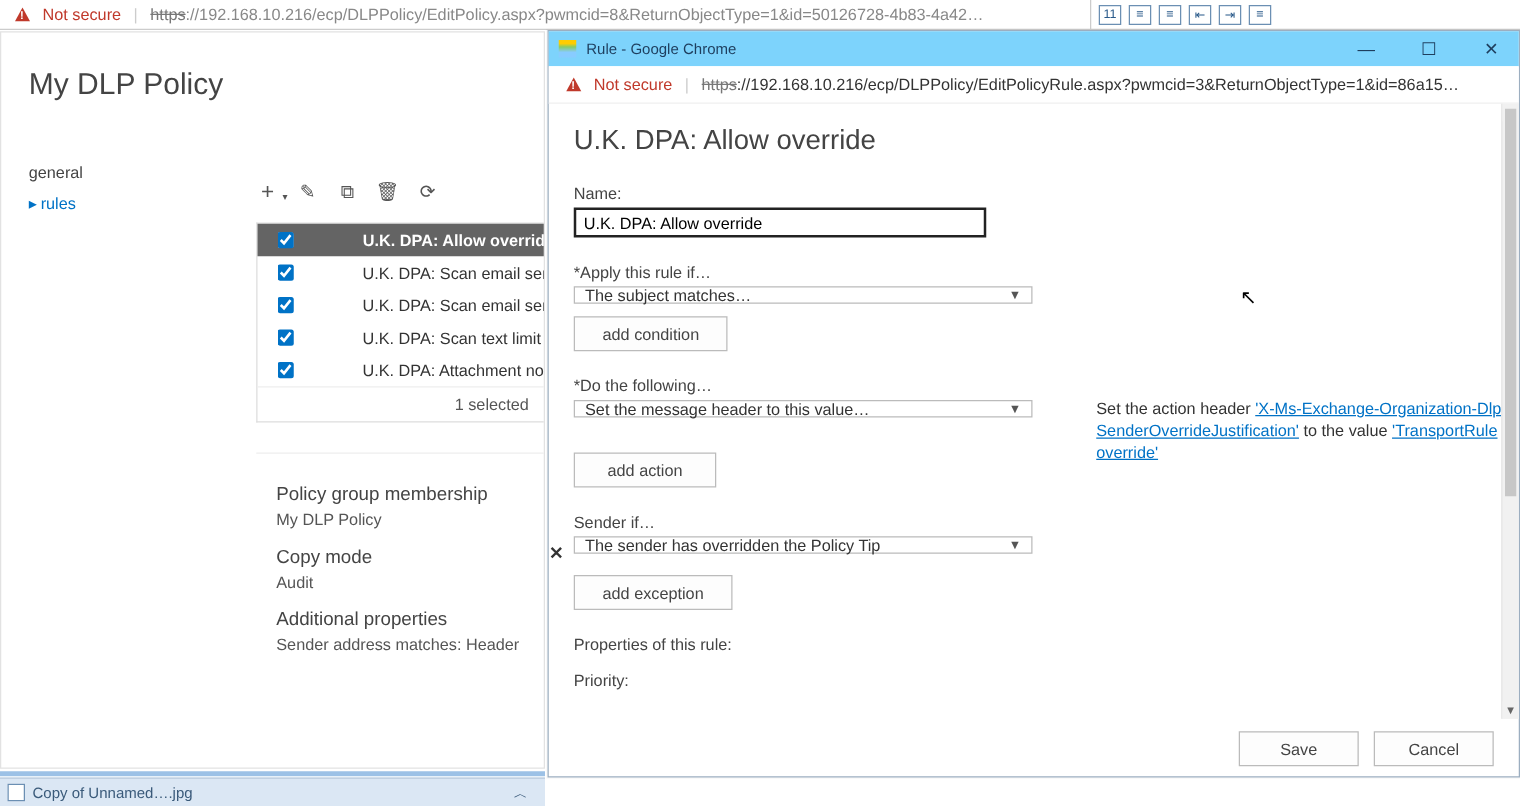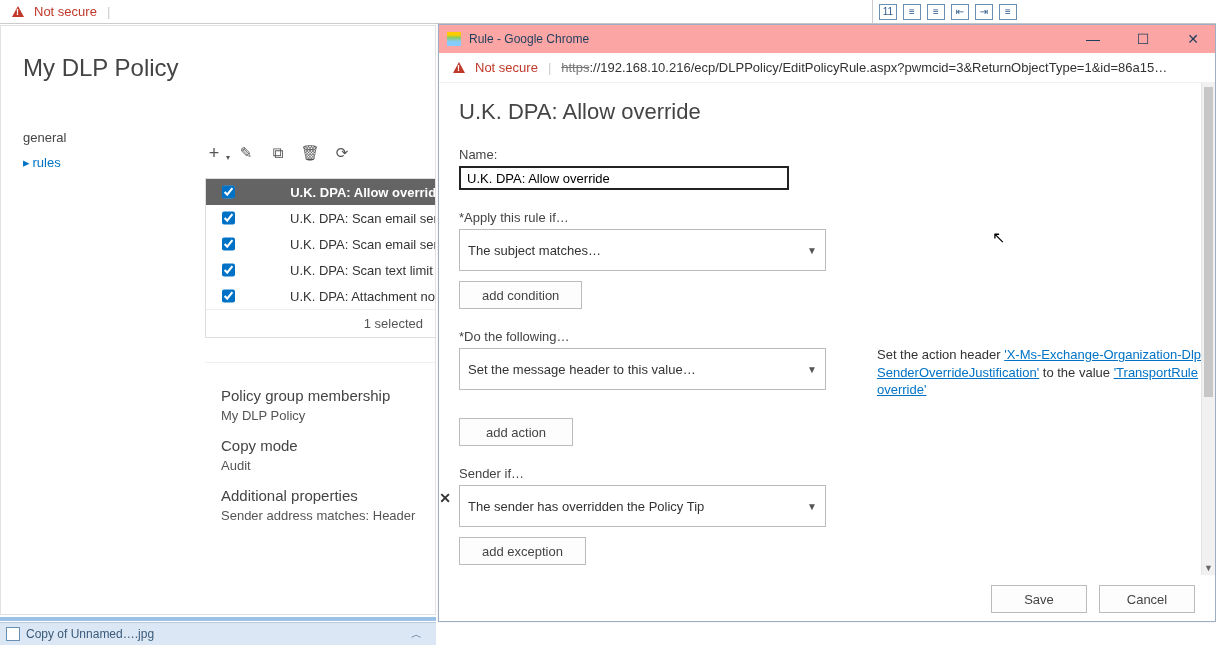--- a/index.html
+++ b/index.html
@@ -39,34 +39,34 @@
   .details { position:absolute; left:204px; top:336px; right:0; padding:20px 16px; border-top:1px solid #eee;}
   .det-head { font-size:15px; color:#444; font-weight:400; margin-top:4px;}
   .det-sub { color:#555; margin-top:4px; margin-bottom:14px;}
 
   
   .ribbon { position:absolute; right:0; top:0; height:24px; width:344px; background:#fff; border-left:1px solid #ccc; border-bottom:1px solid #ccc; display:flex; align-items:center; gap:6px; padding:0 6px; }
   .rbn-box { width:18px; height:16px; border:1px solid #6b8fb3; display:flex; align-items:center; justify-content:center; font-size:10px; color:#2a5a8a;}
 
   
   .child-win { position:absolute; left:438px; top:24px; width:778px; height:598px; background:#fff; border:1px solid #9caec0; box-shadow:0 0 0 1px rgba(0,0,0,.03);}
-  .child-title { height:28px; background:#fca5a5; display:flex; align-items:center; padding:0 8px; color:#1e3e5e; font-size:12px;}
+  .child-title { height:28px; background:#7dd3fc; display:flex; align-items:center; padding:0 8px; color:#1e3e5e; font-size:12px;}
   .child-title .favicon { width:14px; height:14px; margin-right:8px; background:linear-gradient(#fc0 20%, #8c6 40%, #8cf 70%);}
   .win-controls { margin-left:auto; display:flex; gap:22px; color:#1e3e5e; font-size:14px;}
   .win-btn { width:28px; text-align:center; cursor:pointer;}
 
   .child-addr { height:30px; background:#fff; display:flex; align-items:center; padding:0 14px; gap:10px; border-bottom:1px solid #f0f0f0;}
   .child-addr .parent-url { font-size:13px;}
 
   .rule-page { position:absolute; top:58px; left:0; right:14px; bottom:46px; overflow:hidden; padding:4px 0 0 20px;}
   .rule-h1 { font-size:22px; font-weight:300; color:#444; margin:12px 0 22px 0;}
   .fld-label { color:#444; margin-bottom:4px;}
   .req:before{content:"*";}
   .name-input { width:330px; height:24px; border:2px solid #222; padding:0 6px; font-size:13px;}
-  .dd { width:367px; height:42px; border:1px solid #bbb; display:flex; align-items:center; padding:0 8px; background:#fff; justify-content:space-between; cursor:pointer;}
+  .dd { width:367px; height:14px; border:1px solid #bbb; display:flex; align-items:center; padding:0 8px; background:#fff; justify-content:space-between; cursor:pointer;}
   .dd .arrow { font-size:10px; color:#555;}
   .btn { height:28px; border:1px solid #bbb; background:#fdfdfd; padding:0 26px; display:inline-flex; align-items:center; justify-content:center; cursor:pointer; color:#444;}
   .btn.narrow { padding:0 22px;}
   .section { margin-top:20px;}
   .side-link { color:#0072c6; text-decoration:underline; cursor:pointer;}
   .right-desc { position:absolute; left:418px; top:0; width:330px; color:#333; font-size:13px; line-height:1.35;}
   .group-row { display:flex; align-items:flex-start; gap:8px; position:relative;}
   .remove-x { font-weight:bold; font-size:14px; color:#333; cursor:pointer; width:12px; text-align:center; margin-top:5px;}
   .except-dd { width:367px;}
 
@@ -85,20 +85,23 @@
   .tb-chev { margin-left:auto; margin-right:14px; font-size:11px;}
   .blue-hr { position:absolute; left:0; top:617px; width:436px; height:4px; background:#9cc1e6;}
 </style>
 </head>
 <body>
 
 <div class="parent-addr">
   <span class="warn-tri"></span>
   <span class="not-secure">Not secure</span>
   <span class="sep">|</span>
+  <span class="parent-url">
+    <span class="url-strike">https</span><span class="url-muted">://192.168.10.216/ecp/DLPPolicy/EditPolicy.aspx?pwmcid=8&amp;ReturnObjectType=1&amp;id=50126728-4b83-4a42…</span>
+  </span>
 </div>
 
 <div class="ribbon">
   <div class="rbn-box">11</div>
   <div class="rbn-box">≡</div>
   <div class="rbn-box">≡</div>
   <div class="rbn-box">⇤</div>
   <div class="rbn-box">⇥</div>
   <div class="rbn-box">≡</div>
 </div>

